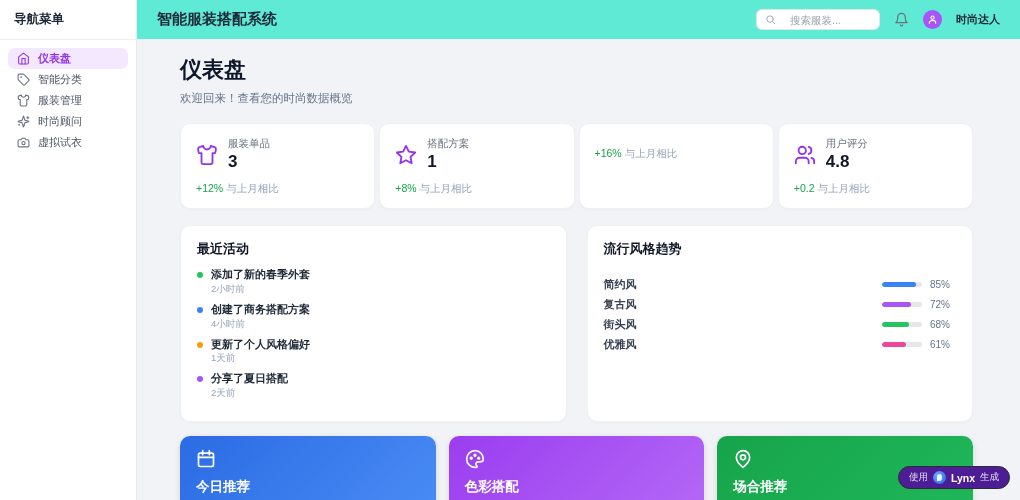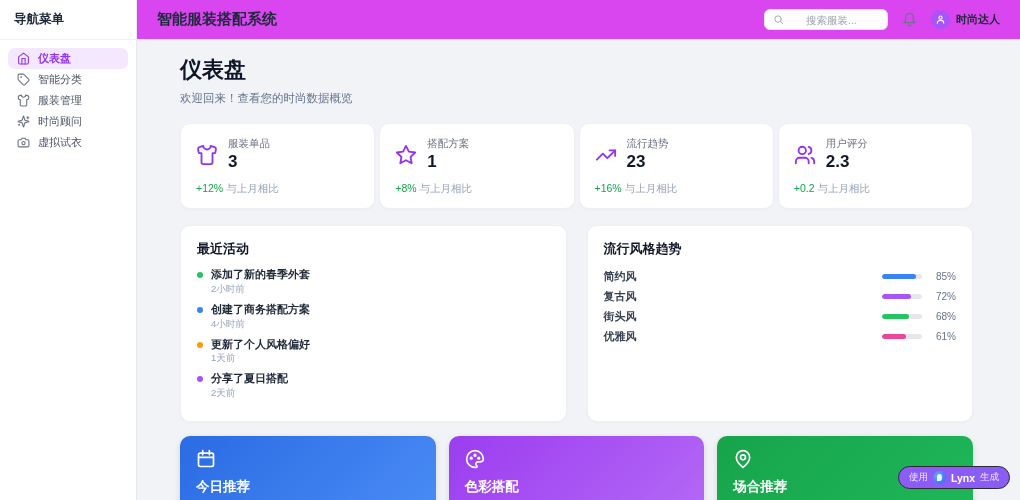--- a/index.html
+++ b/index.html
@@ -11,28 +11,28 @@
   .sidebar { width:137px; background:#fff; border-right:1px solid #e8eaee; flex-shrink:0; display:flex; flex-direction:column; }
   .sidebar-header { height:40px; display:flex; align-items:center; padding:0 14px; border-bottom:1px solid #eef0f3; font-size:12.5px; font-weight:bold; color:#1e293b; }
   .nav { padding:8px 8px; }
   .nav-item { height:21px; display:flex; align-items:center; gap:8px; padding:0 9px; border-radius:7px; font-size:11px; color:#4b5563; cursor:pointer; }
   .nav-item .nav-ic { color:#6b7280; }
   .nav-item.active { background:#f3e8ff; color:#9333ea; font-weight:bold; }
   .nav-item.active .nav-ic { color:#9333ea; }
 
   
   .right-col { flex:1; display:flex; flex-direction:column; min-width:0; position:relative; }
-  .topbar { height:40px; background:#d946ef; border-bottom:1px solid #eef0f3; display:flex; align-items:center; padding:0 20px; flex-shrink:0; }
+  .topbar { height:40px; background:#5eead4; border-bottom:1px solid #eef0f3; display:flex; align-items:center; padding:0 20px; flex-shrink:0; }
   .app-title { font-size:15px; font-weight:bold; color:#1e293b; }
   .topbar-right { margin-left:auto; display:flex; align-items:center; gap:14px; }
-  .search-box { width:124px; height:21px; border:1px solid #e2e5ea; border-radius:6px; background:#fff; display:flex; align-items:center; gap:22px; padding:0 8px; color:#9ca3af; }
+  .search-box { width:124px; height:21px; border:1px solid #e2e5ea; border-radius:6px; background:#fff; display:flex; align-items:center; gap:14px; padding:0 8px; color:#9ca3af; }
   .search-box input { border:none; outline:none; width:100%; font-size:10.5px; font-family:inherit; color:#374151; background:transparent; }
   .search-box input::placeholder { color:#9ca3af; }
   .bell { color:#6b7280; cursor:pointer; }
-  .user-chip { display:flex; align-items:center; gap:6px; cursor:pointer; }
+  .user-chip { display:flex; align-items:center; gap:14px; cursor:pointer; }
   .avatar { width:19px; height:19px; border-radius:50%; background:#a855f7; display:flex; align-items:center; justify-content:center; color:#fff; }
   .user-name { font-size:11px; font-weight:bold; color:#1f2937; }
 
   
   .main { flex:1; padding:15px 47px 0 43px; overflow:hidden; }
   .page-title { font-size:22px; font-weight:bold; color:#0f172a; }
   .page-subtitle { font-size:11.5px; color:#64748b; margin-top:6px; }
 
   .stats-row { display:grid; grid-template-columns:repeat(4,1fr); gap:4px; margin-top:17px; }
   .stat-card { background:#fff; border:1px solid #eef0f3; border-radius:10px; padding:13px 15px 12px; box-shadow:0 1px 2px rgba(16,24,40,.03); }
@@ -47,35 +47,35 @@
   .panels-row { display:grid; grid-template-columns:1fr 1fr; gap:20px; margin-top:16px; }
   .panel { background:#fff; border:1px solid #eef0f3; border-radius:10px; padding:14px 16px; box-shadow:0 1px 2px rgba(16,24,40,.03); min-height:148px; }
   .panel-title { font-size:13px; font-weight:bold; color:#111827; }
 
   .activity-list { margin-top:10px; }
   .activity-item { display:flex; gap:8px; margin-bottom:7px; }
   .activity-dot { width:6px; height:6px; border-radius:50%; margin-top:4px; flex-shrink:0; }
   .activity-text { font-size:11px; color:#1f2937; font-weight:bold; line-height:1.25; }
   .activity-time { font-size:9.5px; color:#94a3b8; margin-top:1px; }
 
-  .trend-list { margin-top:8px; }
+  .trend-list { margin-top:16px; }
   .trend-row { display:flex; align-items:center; height:20px; }
   .trend-label { font-size:11px; color:#374151; font-weight:bold; }
   .trend-right { margin-left:auto; display:flex; align-items:center; gap:8px; }
   .trend-track { width:40px; height:5px; border-radius:3px; background:#e5e7eb; overflow:hidden; }
   .trend-fill { height:100%; border-radius:3px; }
-  .trend-pct { width:26px; text-align:right; font-size:10px; color:#64748b; }
+  .trend-pct { width:26px; text-align:left; font-size:10px; color:#64748b; }
 
   .actions-row { display:grid; grid-template-columns:repeat(3,1fr); gap:13px; margin-top:14px; }
   .action-card { border-radius:10px; padding:13px 16px; color:#fff; height:84px; cursor:pointer; box-shadow:0 2px 6px rgba(16,24,40,.12); }
   .action-ic { color:#fff; }
   .action-title { font-size:13.5px; font-weight:bold; margin-top:9px; }
 
   
-  .lynx-badge { position:absolute; right:10px; bottom:11px; background:#8b5cf6; border:1px solid #2c2d33; border-radius:999px; padding:4px 10px; display:flex; align-items:center; gap:5px; color:#fff; font-size:9.5px; }
+  .lynx-badge { position:absolute; right:10px; bottom:11px; background:#4c1d95; border:1px solid #2c2d33; border-radius:999px; padding:4px 10px; display:flex; align-items:center; gap:5px; color:#fff; font-size:9.5px; }
   .lynx-pre, .lynx-suf { opacity:.85; }
   .lynx-logo { width:13px; height:13px; border-radius:50%; background:radial-gradient(circle at 35% 35%, #6ea8ff, #2563eb); position:relative; }
   .lynx-logo::after { content:""; position:absolute; left:4px; top:3px; width:5px; height:7px; border-radius:50% 50% 50% 0; background:rgba(255,255,255,.9); }
   .lynx-brand { font-weight:bold; font-size:10.5px; }
 </style>
 </head>
 <body>
 
 <aside class="sidebar">
   <div class="sidebar-header">导航菜单</div>
@@ -192,50 +192,38 @@
             <div class="stat-label">搭配方案</div>
             <div class="stat-value">1</div>
           </div>
         </div>
         <div class="stat-delta-row">
           <span class="stat-delta">+8%</span><span class="stat-delta-suffix">与上月相比</span>
         </div>
       </div>
 
       <div class="stat-card">
-        <div class="stat-top">
-          <span class="stat-ic">
-            <svg width="22" height="22" viewBox="0 0 24 24" fill="none" stroke="currentColor" stroke-width="2" stroke-linecap="round" stroke-linejoin="round">
-                <path d="M22 7 13.5 15.5l-5-5L2 17"></path>
-                <path d="M16 7h6v6"></path>
-              </svg>
-          </span>
-          <div>
-            <div class="stat-label">流行趋势</div>
-            <div class="stat-value">23</div>
-          </div>
-        </div>
         <div class="stat-delta-row">
           <span class="stat-delta">+16%</span><span class="stat-delta-suffix">与上月相比</span>
         </div>
       </div>
 
       <div class="stat-card">
         <div class="stat-top">
           <span class="stat-ic">
             <svg width="22" height="22" viewBox="0 0 24 24" fill="none" stroke="currentColor" stroke-width="2" stroke-linecap="round" stroke-linejoin="round">
                 <circle cx="9" cy="7" r="4"></circle>
                 <path d="M2 21v-2a4 4 0 0 1 4-4h6a4 4 0 0 1 4 4v2"></path>
                 <path d="M16 3.13a4 4 0 0 1 0 7.75"></path>
                 <path d="M22 21v-2a4 4 0 0 0-3-3.87"></path>
               </svg>
           </span>
           <div>
             <div class="stat-label">用户评分</div>
-            <div class="stat-value">2.3</div>
+            <div class="stat-value">4.8</div>
           </div>
         </div>
         <div class="stat-delta-row">
           <span class="stat-delta">+0.2</span><span class="stat-delta-suffix">与上月相比</span>
         </div>
       </div>
     </div>
 
     <div class="panels-row">
       <section class="panel">

